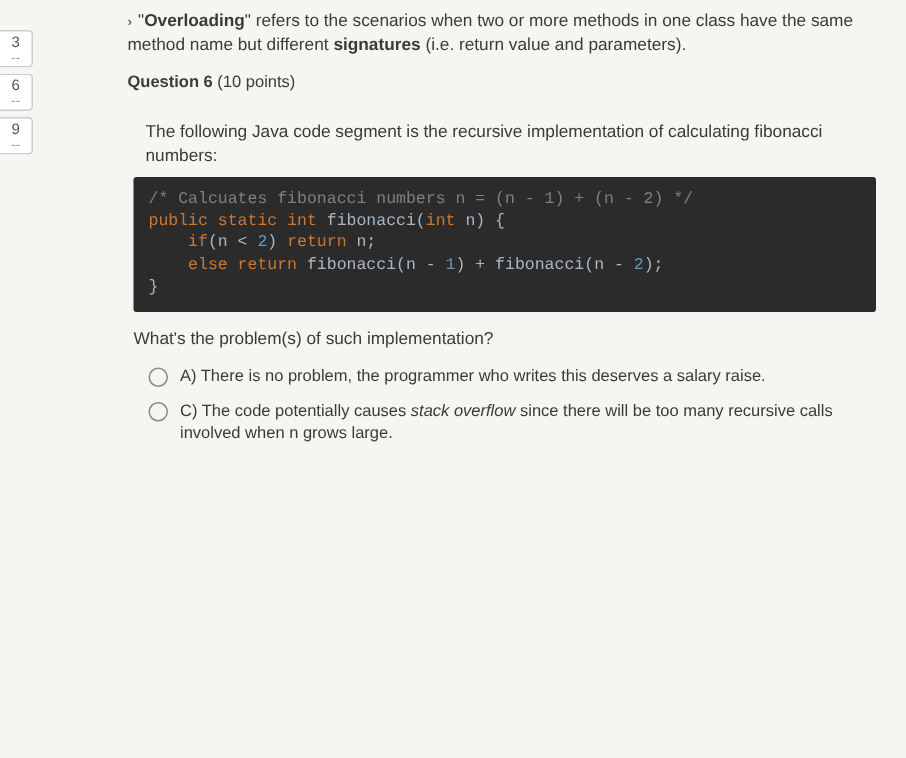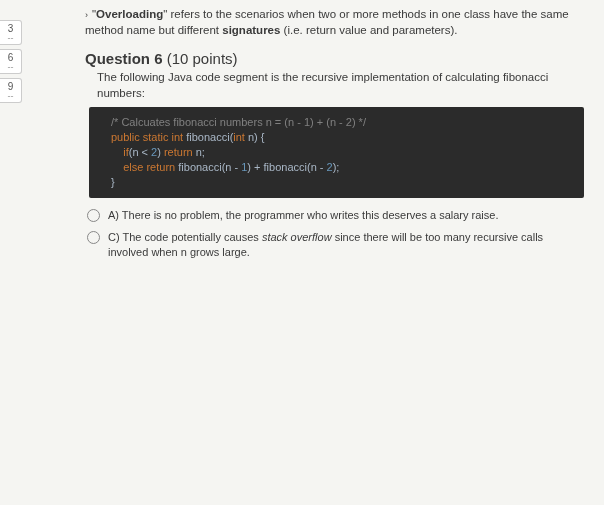--- a/index.html
+++ b/index.html
@@ -65,57 +65,57 @@
     }
     .radio {
       width: 13px;
       height: 13px;
       border: 1.5px solid #888;
       border-radius: 50%;
       flex: 0 0 auto;
     }
     .q-heading {
       font-weight: bold;
-      font-size: 15px;
-      margin-bottom: 0;
+      font-size: 11px;
+      margin-bottom: 16px;
     }
     .q-heading .pts {
       font-weight: normal;
     }
     .q6-prompt {
       margin-left: 12px;
       margin-bottom: 0;
     }
     .code-block {
       background: #2b2b2b;
       color: #ddd;
-      font-family: Liberation Sans, sans-serif;
+      font-family: Liberation Mono, monospace;
       font-size: 11px;
-      padding: 8px 22px;
+      padding: 8px 10px;
       margin: 6px 0 10px 4px;
       white-space: pre;
       line-height: 1.35;
       border-radius: 2px;
     }
     .c-comment { color: #808080; }
     .c-kw1 { color: #cc7832; }
     .c-num { color: #6897bb; }
     .c-op { color: #a9b7c6; }
     .q6-sub {
       margin: 0 0 10px 4px;
       font-size: 11.5px;
     }
     .options {
       margin-left: 2px;
     }
     .opt-row {
       display: flex;
       align-items: flex-start;
       gap: 8px;
-      margin: 8px 0;
+      margin: 8px 12px;
       font-size: 11px;
       line-height: 1.35;
     }
     .opt-row .radio {
       margin-top: 1px;
     }
     .opt-text {
       flex: 1;
     }
     b { font-weight: bold; }
@@ -151,20 +151,21 @@
   </div>
 
   <div class="q6-prompt">The following Java code segment is the recursive implementation of calculating fibonacci numbers:</div>
 
   <div class="code-block"><span class="c-comment">/* Calcuates fibonacci numbers n = (n - 1) + (n - 2) */</span>
 <span class="c-kw1">public static </span><span class="c-kw1">int</span><span class="c-op"> fibonacci(</span><span class="c-kw1">int</span><span class="c-op"> n) {</span>
 <span class="c-kw1">    if</span><span class="c-op">(n &lt; </span><span class="c-num">2</span><span class="c-op">) </span><span class="c-kw1">return</span><span class="c-op"> n;</span>
 <span class="c-kw1">    else return</span><span class="c-op"> fibonacci(n - </span><span class="c-num">1</span><span class="c-op">) + fibonacci(n - </span><span class="c-num">2</span><span class="c-op">);</span>
 <span class="c-op">}</span></div>
 
+  <div class="q6-sub">What's the problem(s) of such implementation?</div>
 
   <div class="options">
     <div class="opt-row">
       <span class="radio"></span>
       <div class="opt-text"><span>A) </span><span>There is no problem, the programmer who writes this deserves a salary raise.</span></div>
     </div>
     <div class="opt-row">
       <span class="radio"></span>
       <div class="opt-text"><span>C) </span><span>The code potentially causes </span><i>stack overflow</i><span> since there will be too many recursive calls involved when n grows large.</span></div>
     </div>

